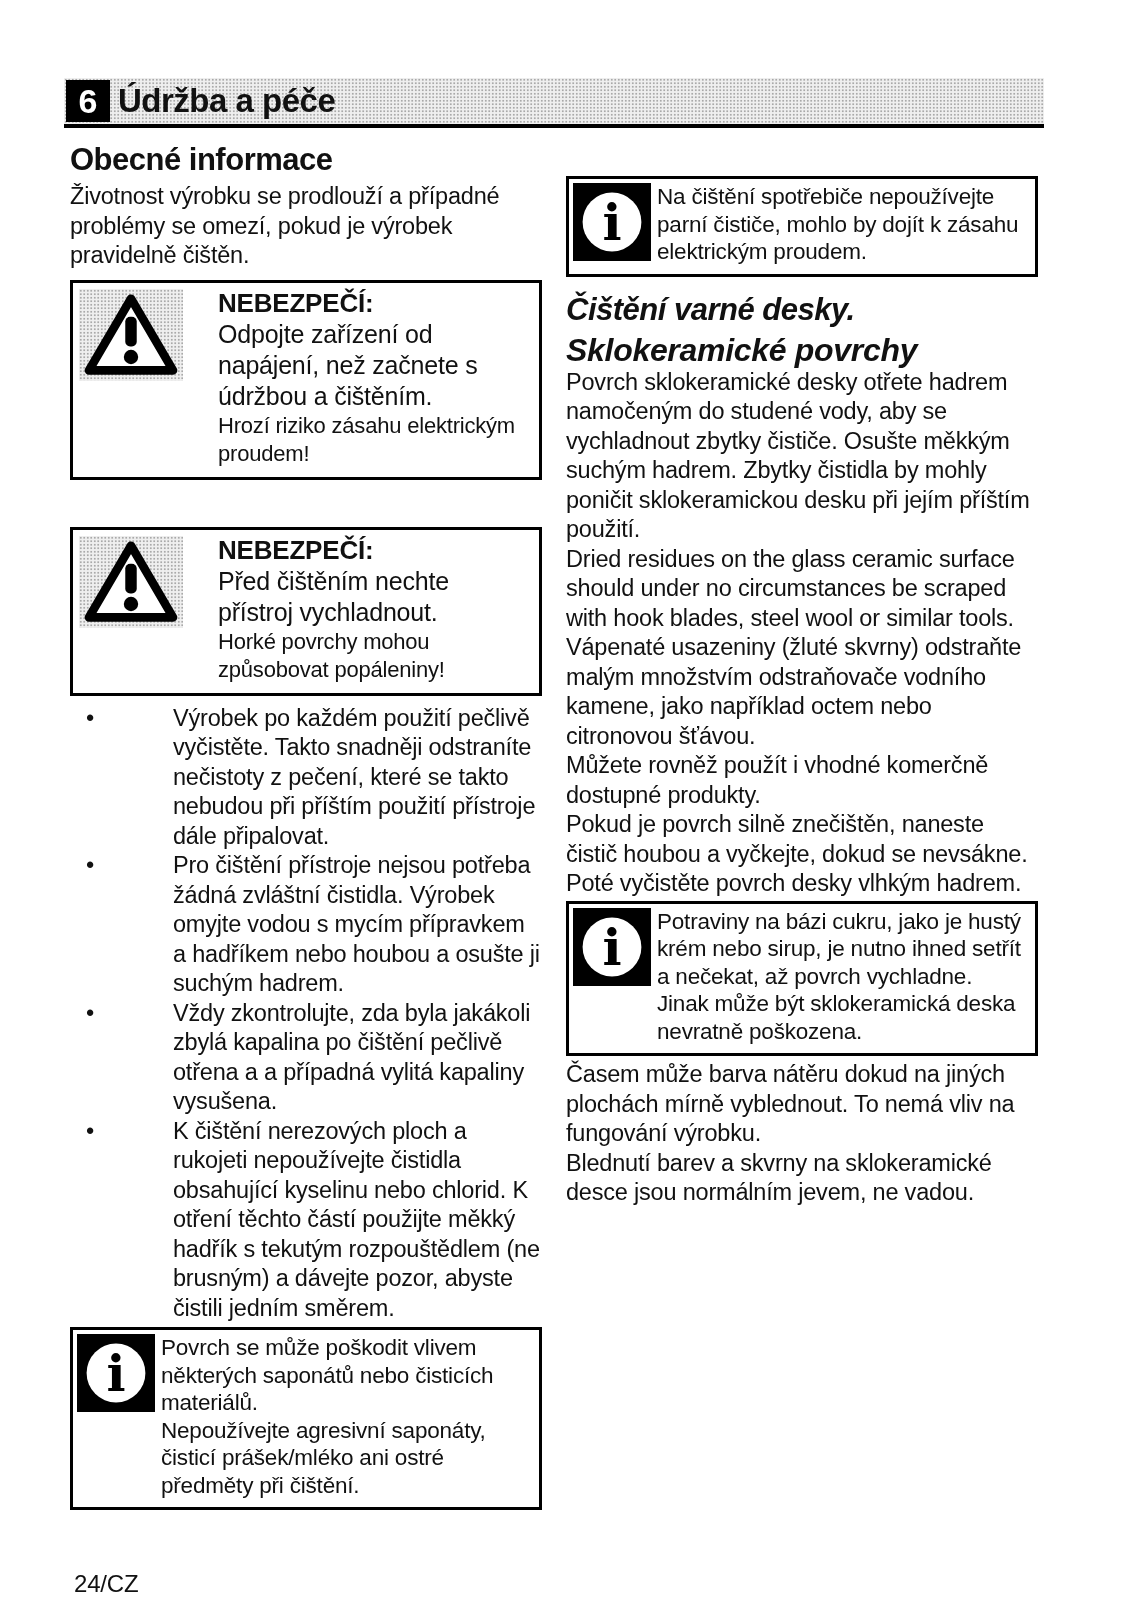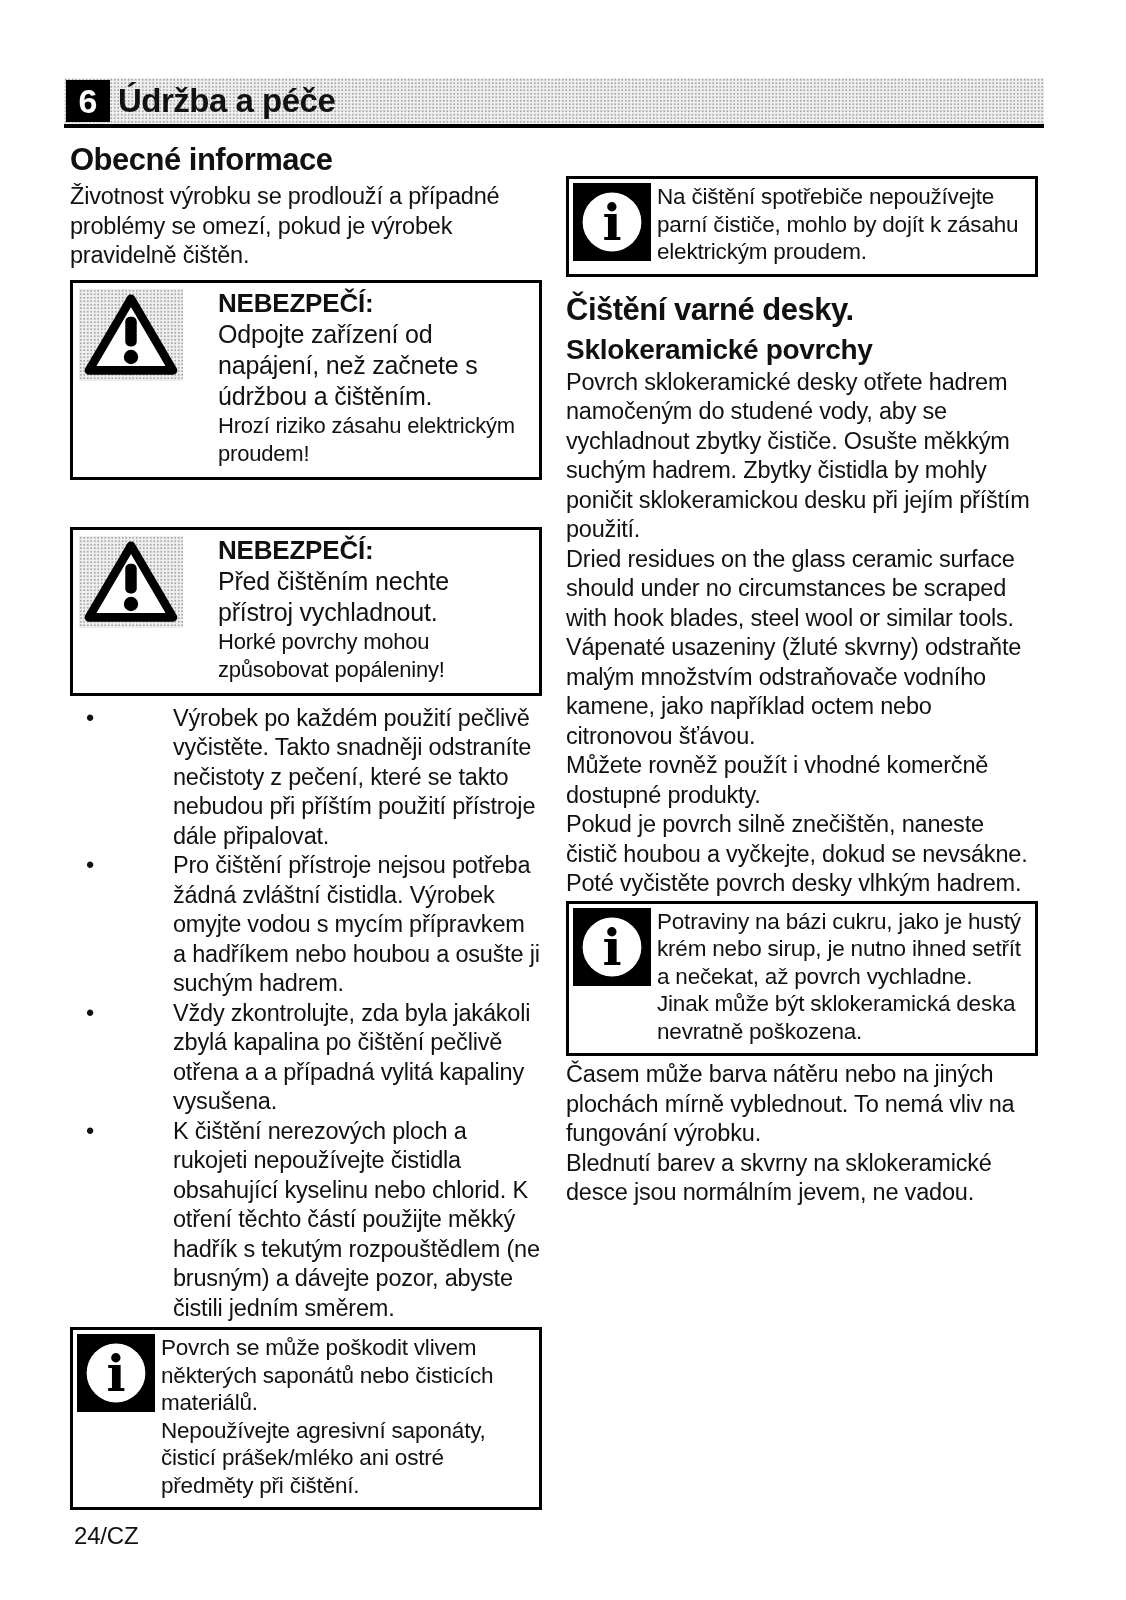--- a/index.html
+++ b/index.html
@@ -22,21 +22,21 @@
   .header-num{
     width:44px;height:42px;background:#000;color:#fff;margin:1px 8px 1px 2px;
     font-size:34px;font-weight:bold;display:flex;align-items:center;justify-content:center;
   }
   .header-title{font-size:33px;font-weight:bold;letter-spacing:-0.5px;}
   
   .col{position:absolute;width:472px;font-size:23.5px;line-height:29.5px;letter-spacing:-0.2px;}
   .col-left{left:70px;top:142px;}
   .col-right{left:566px;top:176px;}
   .h2{font-size:31px;line-height:36px;font-weight:bold;letter-spacing:-0.5px;margin:0 0 4px 0;}
-  .h3{font-size:28px;line-height:32px;font-weight:bold;letter-spacing:-0.3px;margin:6px 0 2px 0;}
+  .h3{font-size:32px;line-height:32px;font-weight:bold;letter-spacing:-0.3px;margin:6px 0 2px 0;font-style:italic;}
   .para{margin:0;}
   
   .dbox{
     position:relative;border:3px solid #000;margin-top:9px;
     padding:5px 24px 9px 8px;min-height:120px;box-sizing:border-box;
   }
   .dbox2{margin-top:47px;}
   .d-icon{position:absolute;left:6px;top:6px;width:104px;height:92px;
     display:flex;align-items:center;justify-content:center;}
   .d-body{margin-left:137px;}
@@ -51,21 +51,21 @@
   .ibox-left{margin-top:4px;}
   .ibox-mid{margin-top:2px;margin-bottom:4px;}
   .i-icon{position:absolute;left:4px;top:4px;width:78px;height:78px;background:#000;
     display:flex;align-items:center;justify-content:center;}
   .i-body{margin-left:82px;font-size:22.5px;line-height:27.5px;white-space:pre-line;}
   
   .bullets{margin-top:8px;}
   .bullet{display:flex;}
   .b-mark{width:103px;box-sizing:border-box;padding-left:16px;flex:none;}
   .b-text{flex:1;}
-  .footer{position:absolute;left:74px;top:1522px;font-size:24px;letter-spacing:-0.2px;}
+  .footer{position:absolute;left:74px;top:1570px;font-size:24px;letter-spacing:-0.2px;}
   svg{display:block;}
 </style>
 </head>
 <body>
 
 <div class="page">
 
   <div class="header halftone">
     <div class="header-num">6</div>
     <div class="header-title">Údržba a péče</div>
@@ -143,39 +143,39 @@
       <div class="i-icon">
         <svg width="70" height="70" viewBox="0 0 100 100">
           <rect x="0" y="0" width="100" height="100" fill="#000"></rect>
           <circle cx="50" cy="50" r="42" fill="#fff"></circle>
           <text x="50" y="76" text-anchor="middle" font-family="DejaVu Serif, serif" font-size="72" font-weight="bold" fill="#000">i</text>
         </svg>
       </div>
       <div class="i-body">Na čištění spotřebiče nepoužívejte parní čističe, mohlo by dojít k zásahu elektrickým proudem.</div>
     </div>
 
-    <div class="h2" style="margin-top:15px;">Čištění varné desky.</div>
+    <div class="h2" style="margin-top:15px;font-style:italic;">Čištění varné desky.</div>
     <div class="h3">Sklokeramické povrchy</div>
 
     <p class="para">Povrch sklokeramické desky otřete hadrem namočeným do studené vody, aby se vychladnout zbytky čističe. Osušte měkkým suchým hadrem. Zbytky čistidla by mohly poničit sklokeramickou desku při jejím příštím použití.</p>
     <p class="para">Dried residues on the glass ceramic surface should under no circumstances be scraped with hook blades, steel wool or similar tools.</p>
     <p class="para">Vápenaté usazeniny (žluté skvrny) odstraňte malým množstvím odstraňovače vodního kamene, jako například octem nebo citronovou šťávou.</p>
     <p class="para">Můžete rovněž použít i vhodné komerčně dostupné produkty.</p>
     <p class="para">Pokud je povrch silně znečištěn, naneste čistič houbou a vyčkejte, dokud se nevsákne. Poté vyčistěte povrch desky vlhkým hadrem.</p>
 
     <div class="ibox ibox-mid">
       <div class="i-icon">
         <svg width="70" height="70" viewBox="0 0 100 100">
           <rect x="0" y="0" width="100" height="100" fill="#000"></rect>
           <circle cx="50" cy="50" r="42" fill="#fff"></circle>
           <text x="50" y="76" text-anchor="middle" font-family="DejaVu Serif, serif" font-size="72" font-weight="bold" fill="#000">i</text>
         </svg>
       </div>
       <div class="i-body">Potraviny na bázi cukru, jako je hustý krém nebo sirup, je nutno ihned setřít a nečekat, až povrch vychladne. Jinak může být sklokeramická deska nevratně poškozena.</div>
     </div>
 
-    <p class="para">Časem může barva nátěru nebo na jiných plochách mírně vyblednout. To nemá vliv na fungování výrobku.</p>
+    <p class="para">Časem může barva nátěru dokud na jiných plochách mírně vyblednout. To nemá vliv na fungování výrobku.</p>
     <p class="para">Blednutí barev a skvrny na sklokeramické desce jsou normálním jevem, ne vadou.</p>
   </div>
 
   <div class="footer">24/CZ</div>
 
 </div>
 
 </body></html>

